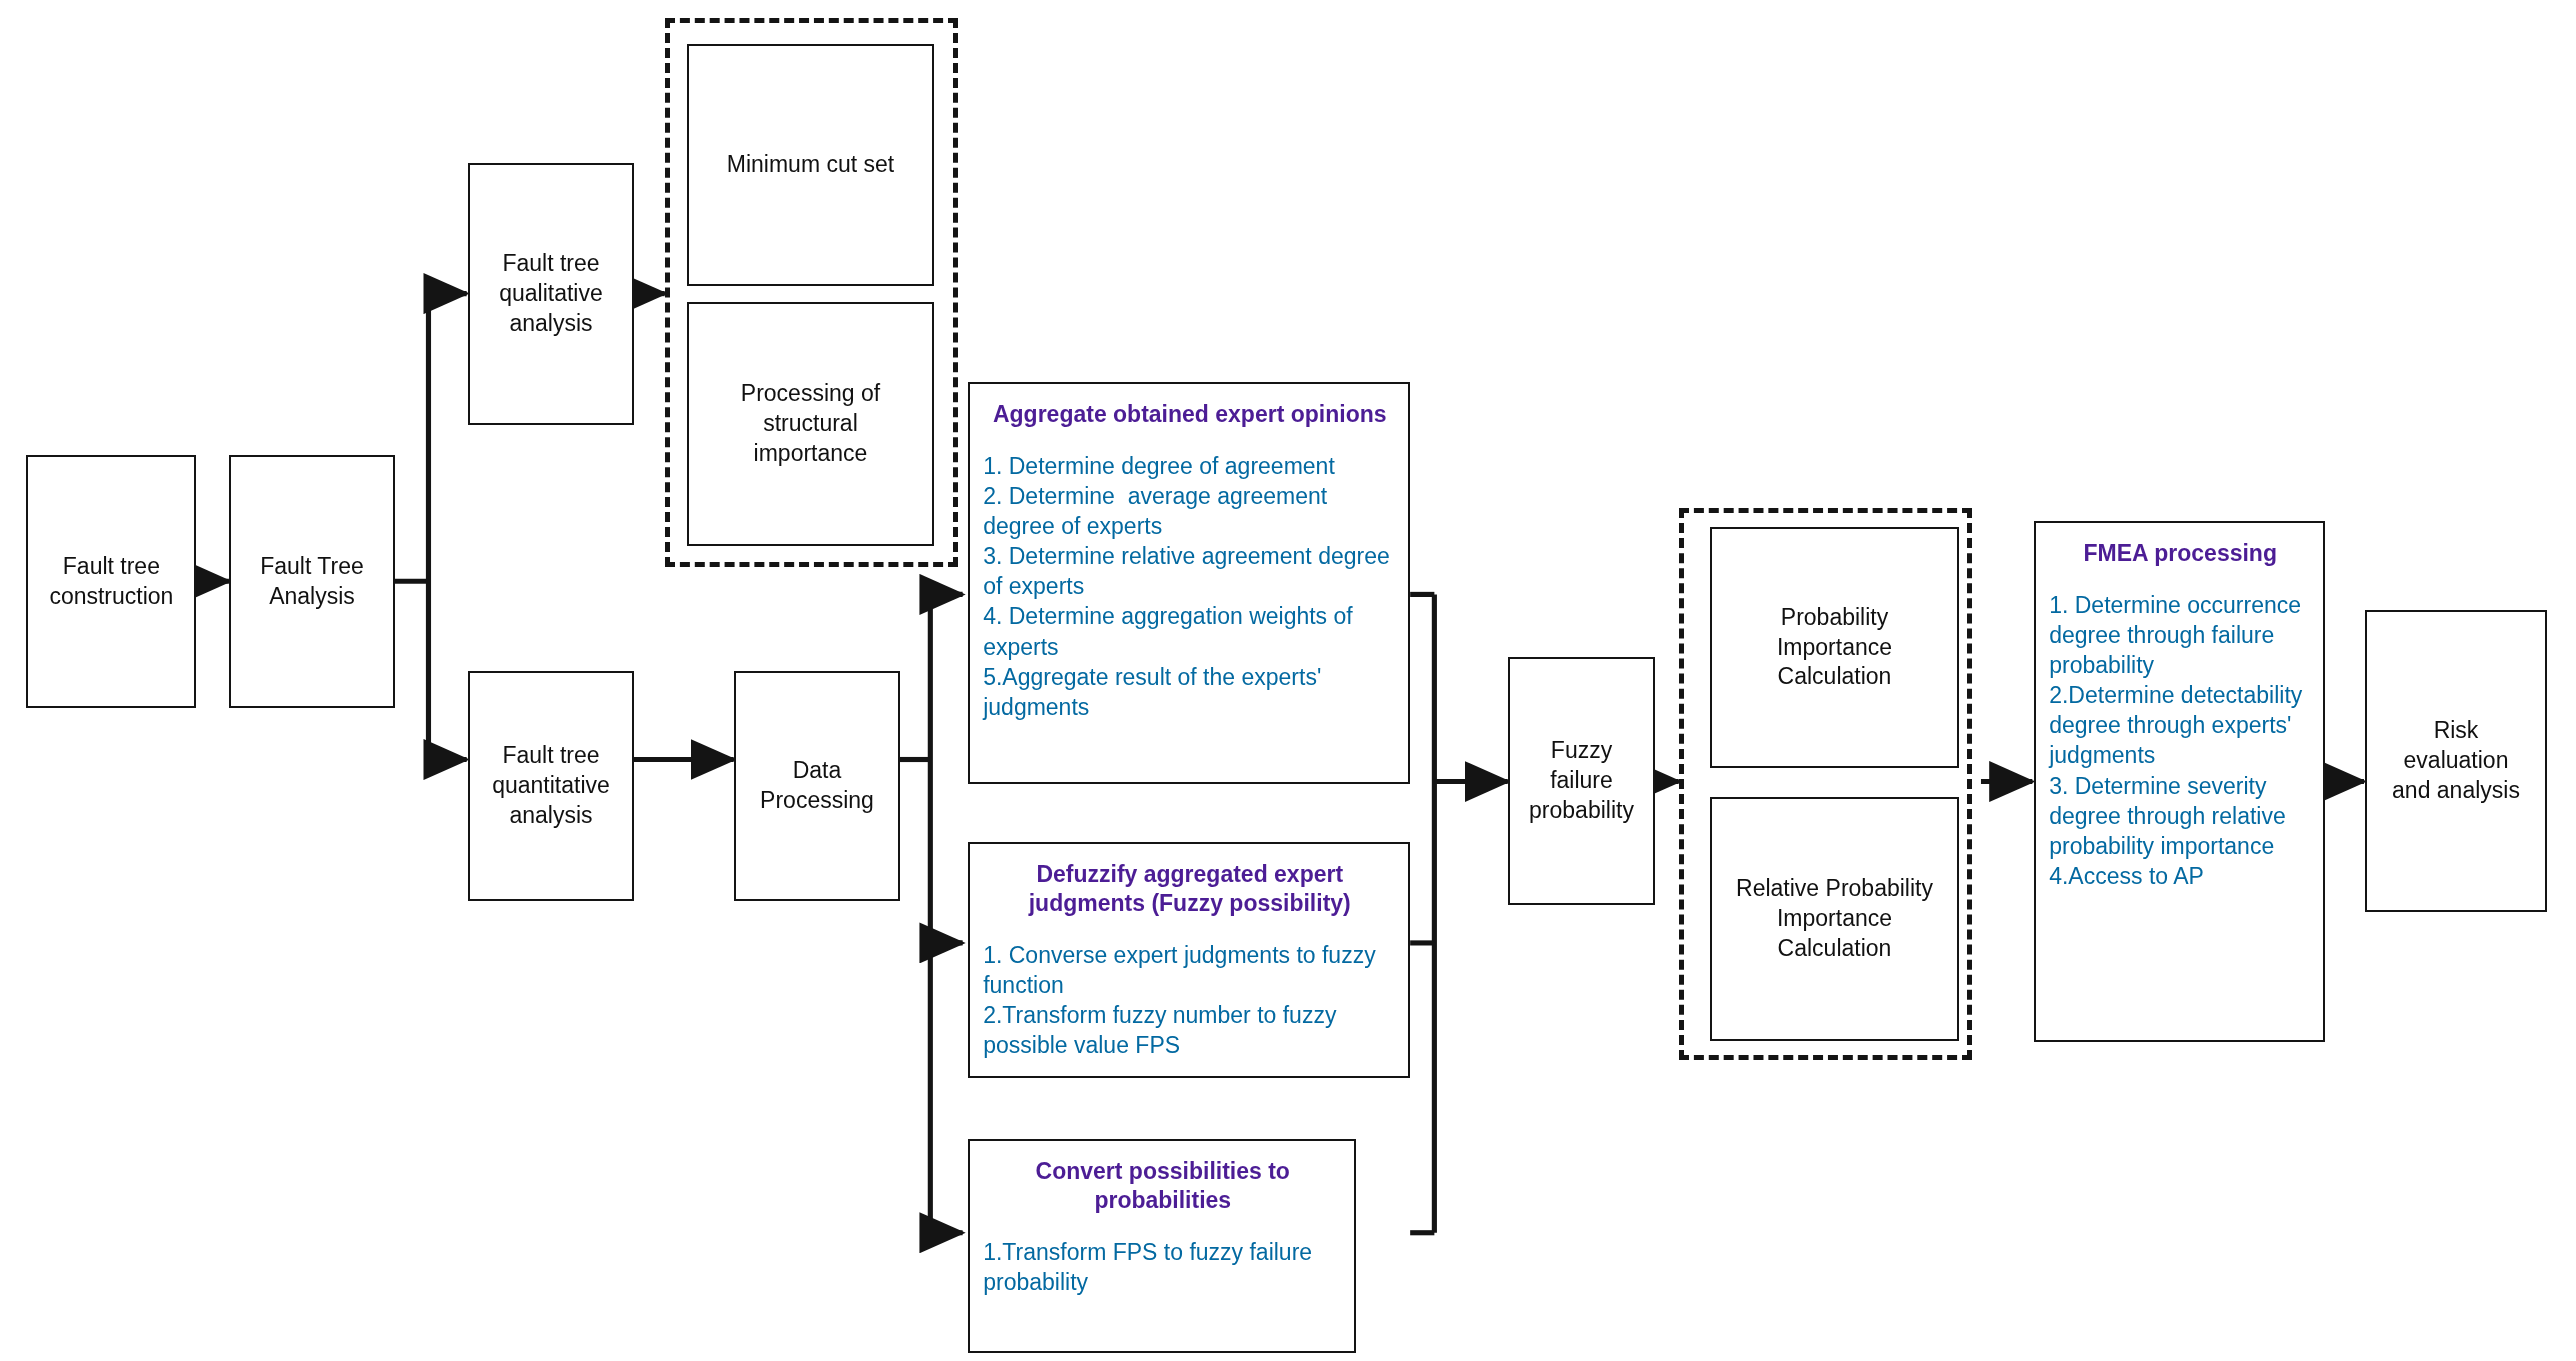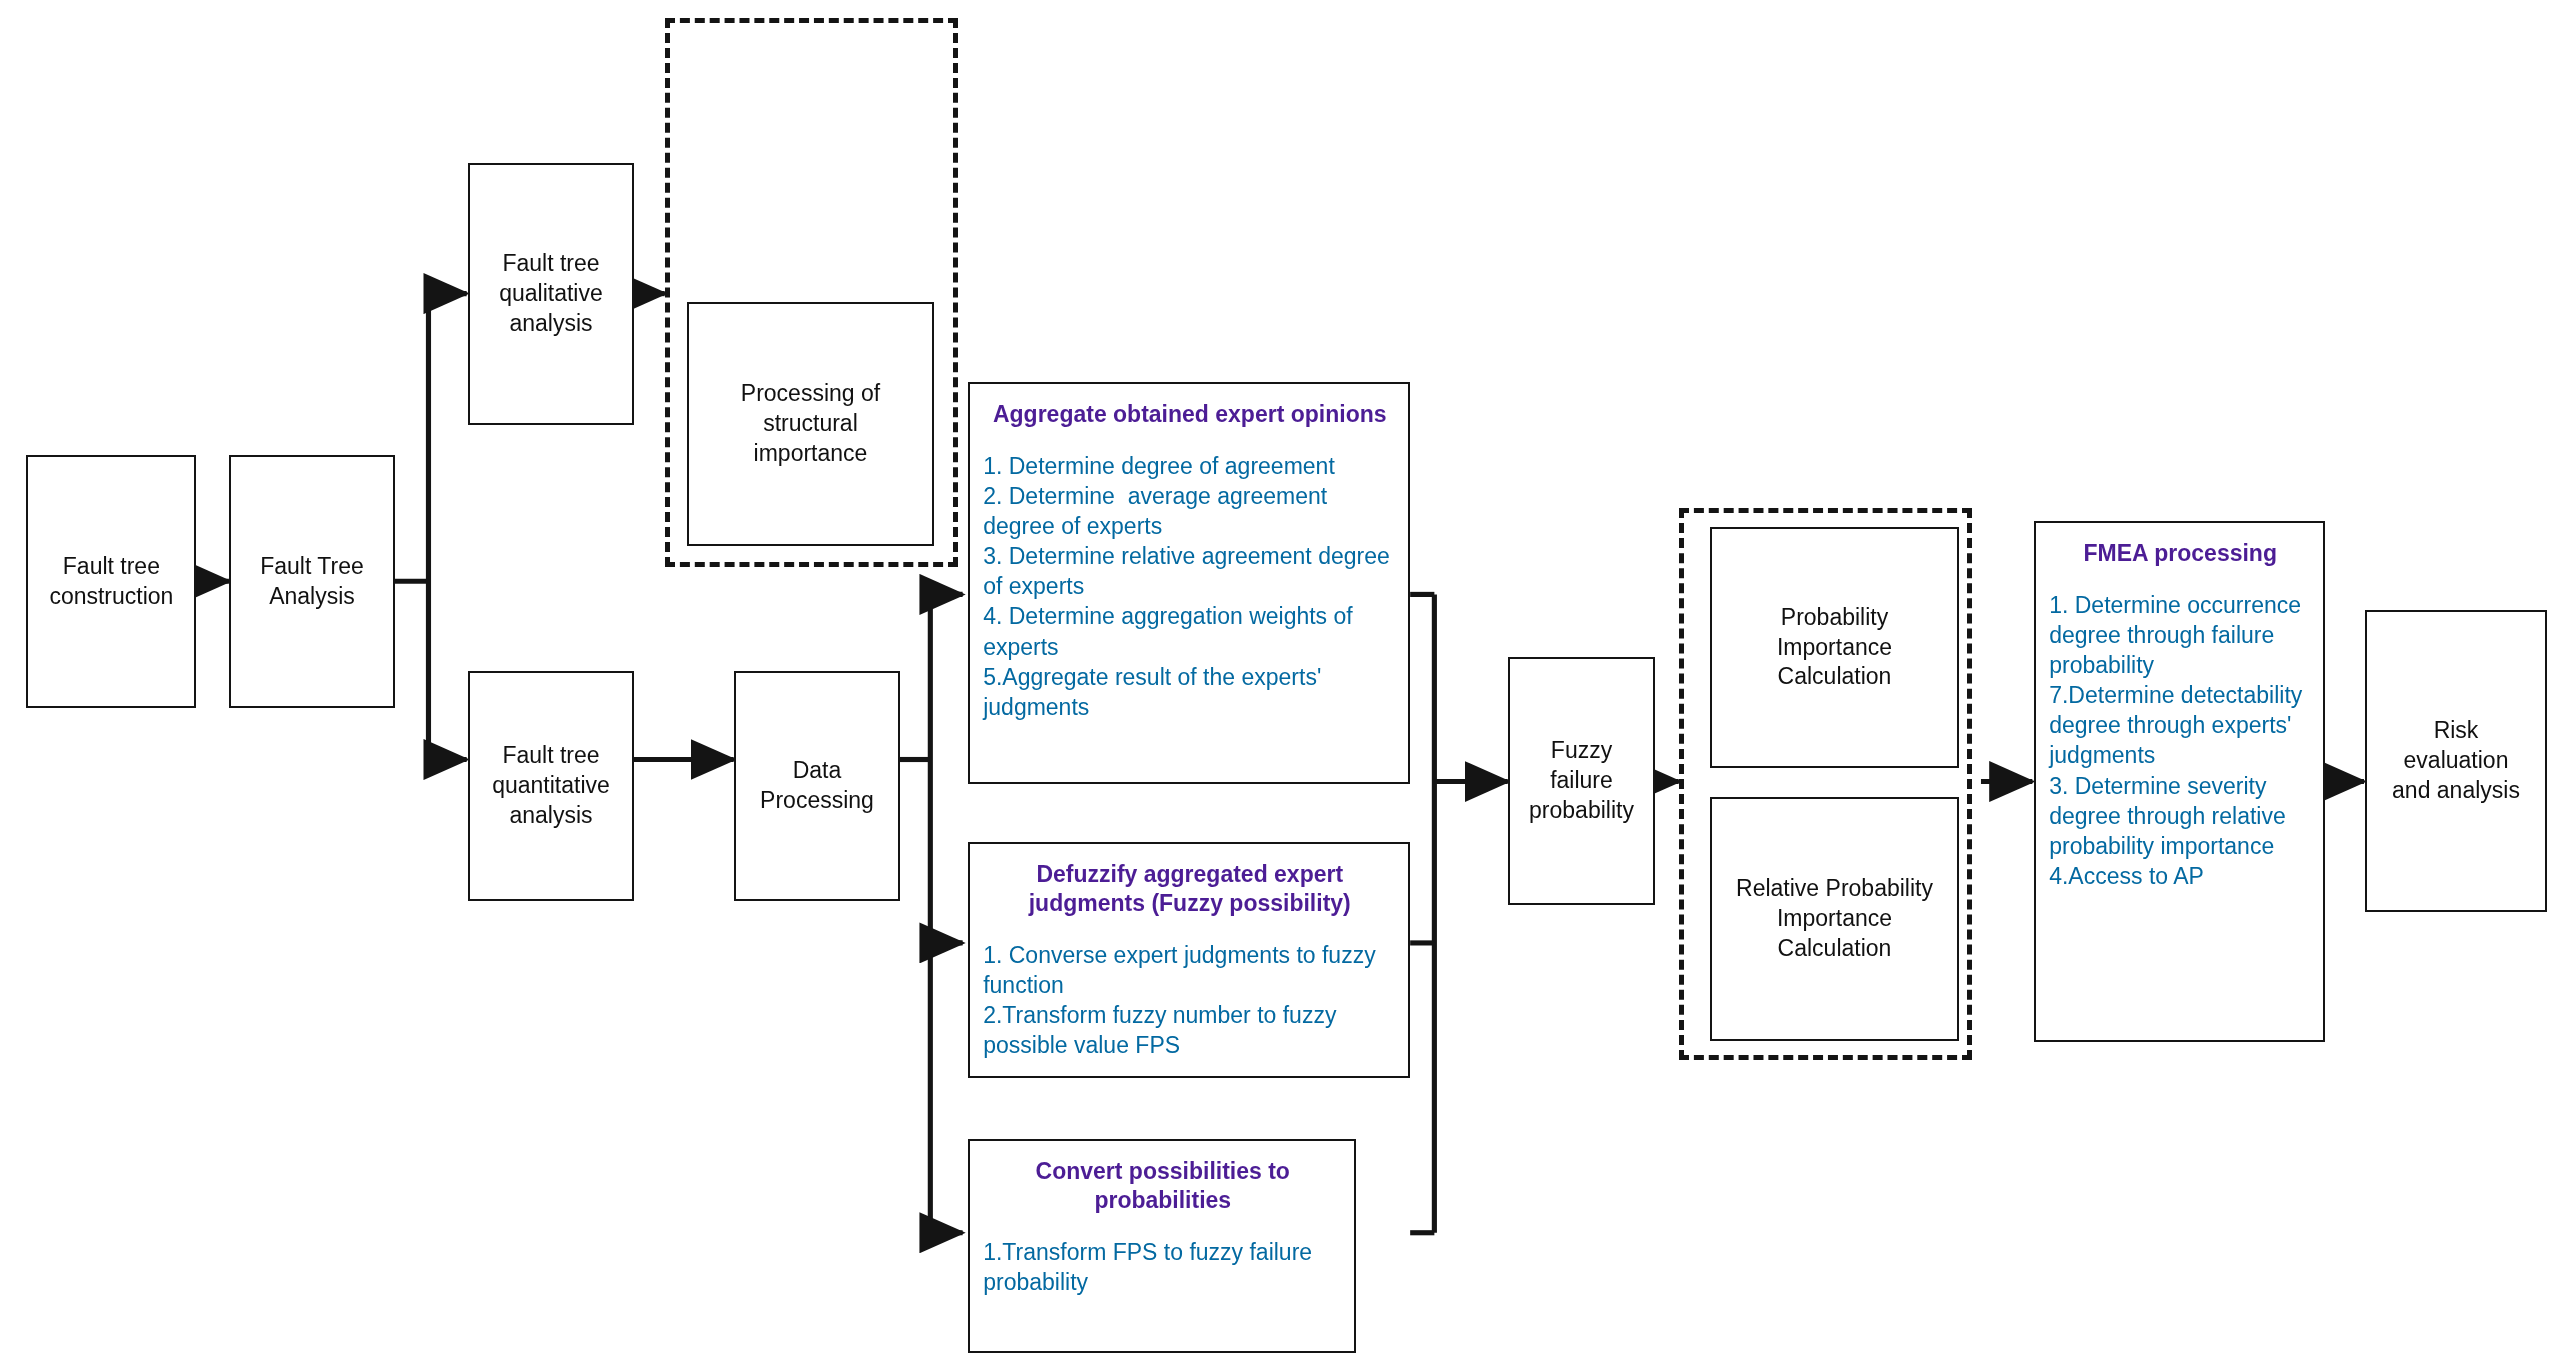--- a/index.html
+++ b/index.html
@@ -80,20 +80,23 @@
 qualitative
 analysis</span>
   </div>
 
   <div class="node plain" style="left:468px;top:671px;width:166px;height:230px;">
     <span style="white-space:pre-line;">Fault tree
 quantitative
 analysis</span>
   </div>
 
+  <div class="node plain" style="left:687px;top:44px;width:247px;height:242px;">
+    <span style="white-space:pre-line;">Minimum cut set</span>
+  </div>
 
   <div class="node plain" style="left:687px;top:302px;width:247px;height:244px;">
     <span style="white-space:pre-line;">Processing of
 structural
 importance</span>
   </div>
 
   <div class="node plain" style="left:734px;top:671px;width:166px;height:230px;">
     <span style="white-space:pre-line;">Data
 Processing</span>
@@ -150,20 +153,20 @@
     <div class="lb-items">
       <div>1.Transform FPS to fuzzy failure probability</div>
     </div>
   </div>
 
   <div class="node listbox pad-a" style="left:2034px;top:521px;width:291px;height:521px;">
     <div class="lb-title">FMEA processing</div>
     <div class="gap-a"></div>
     <div class="lb-items">
       <div>1. Determine occurrence degree through failure probability</div>
-      <div>7.Determine detectability degree through experts' judgments</div>
+      <div>2.Determine detectability degree through experts' judgments</div>
       <div>3. Determine severity degree through relative probability importance</div>
       <div>4.Access to AP</div>
     </div>
   </div>
 
 </div>
 
 
 </body></html>

